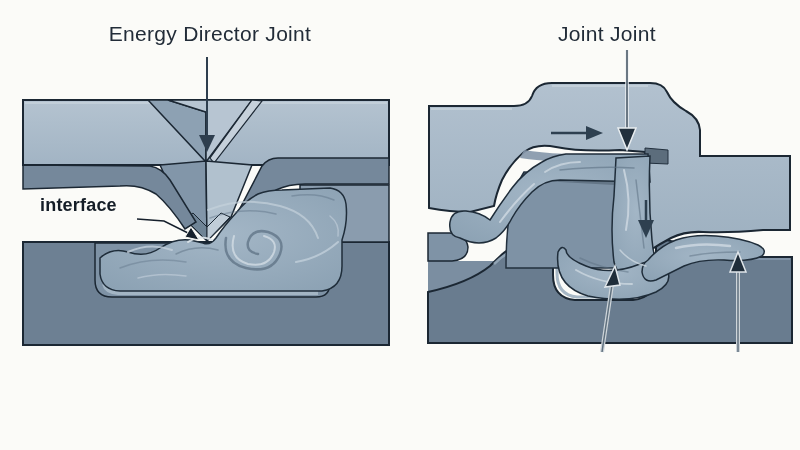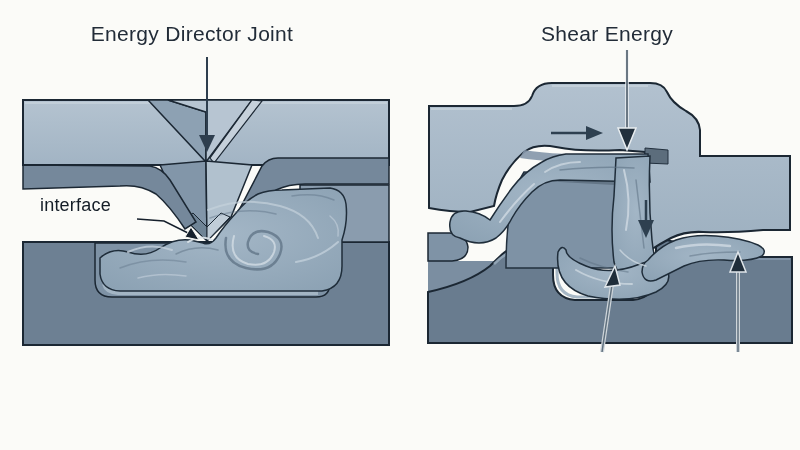--- a/index.html
+++ b/index.html
@@ -5,25 +5,25 @@
   html,body{margin:0;padding:0;}
   .stage{
     position:relative;width:800px;height:450px;overflow:hidden;
     background:#fbfbf8;font-family:"Liberation Sans", sans-serif;
   }
   .stage svg{position:absolute;left:0;top:0;}
   .title{
     position:absolute;top:22px;font-size:21px;font-weight:500;
     color:#222c38;text-align:center;letter-spacing:.3px;white-space:nowrap;
   }
-  .title.left{left:42px;width:300px;}
+  .title.left{left:60px;width:300px;}
   .title.right{left:467px;width:280px;}
   .annotation{
     position:absolute;left:40px;top:195px;font-size:18px;line-height:20px;
-    color:#141d27;letter-spacing:.2px;
+    color:#141d27;letter-spacing:.2px;font-weight:bold;
   }
   .annotation span{display:block;}
 </style>
 </head>
 <body>
 
 <div class="stage">
 
 <svg width="800" height="450" viewBox="0 0 800 450">
   <defs>
@@ -161,17 +161,17 @@
     </g>
     <g>
       <line x1="738" y1="352" x2="738" y2="270" stroke="#cdd4d9" stroke-width="4"></line>
       <line x1="738" y1="352" x2="738" y2="270" stroke="#5f707e" stroke-width="1.5"></line>
       <polygon points="738,252 730,272 746,272" fill="#1f2d3a" stroke="#dfe5ea" stroke-width="1.5"></polygon>
     </g>
   </g>
 </svg>
 
   <div class="title left">Energy Director Joint</div>
-  <div class="title right">Shear Energy</div>
+  <div class="title right">Joint Joint</div>
   <div class="annotation">
     <span>interface</span>
   </div>
 </div>
 
 </body></html>

